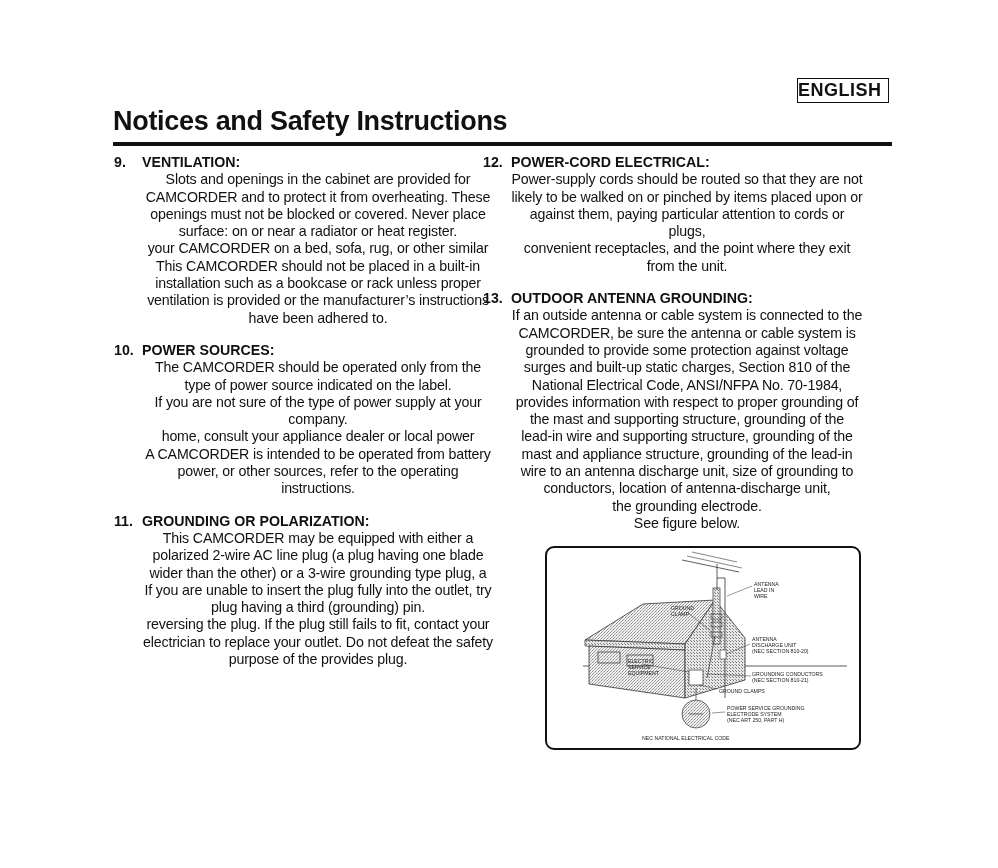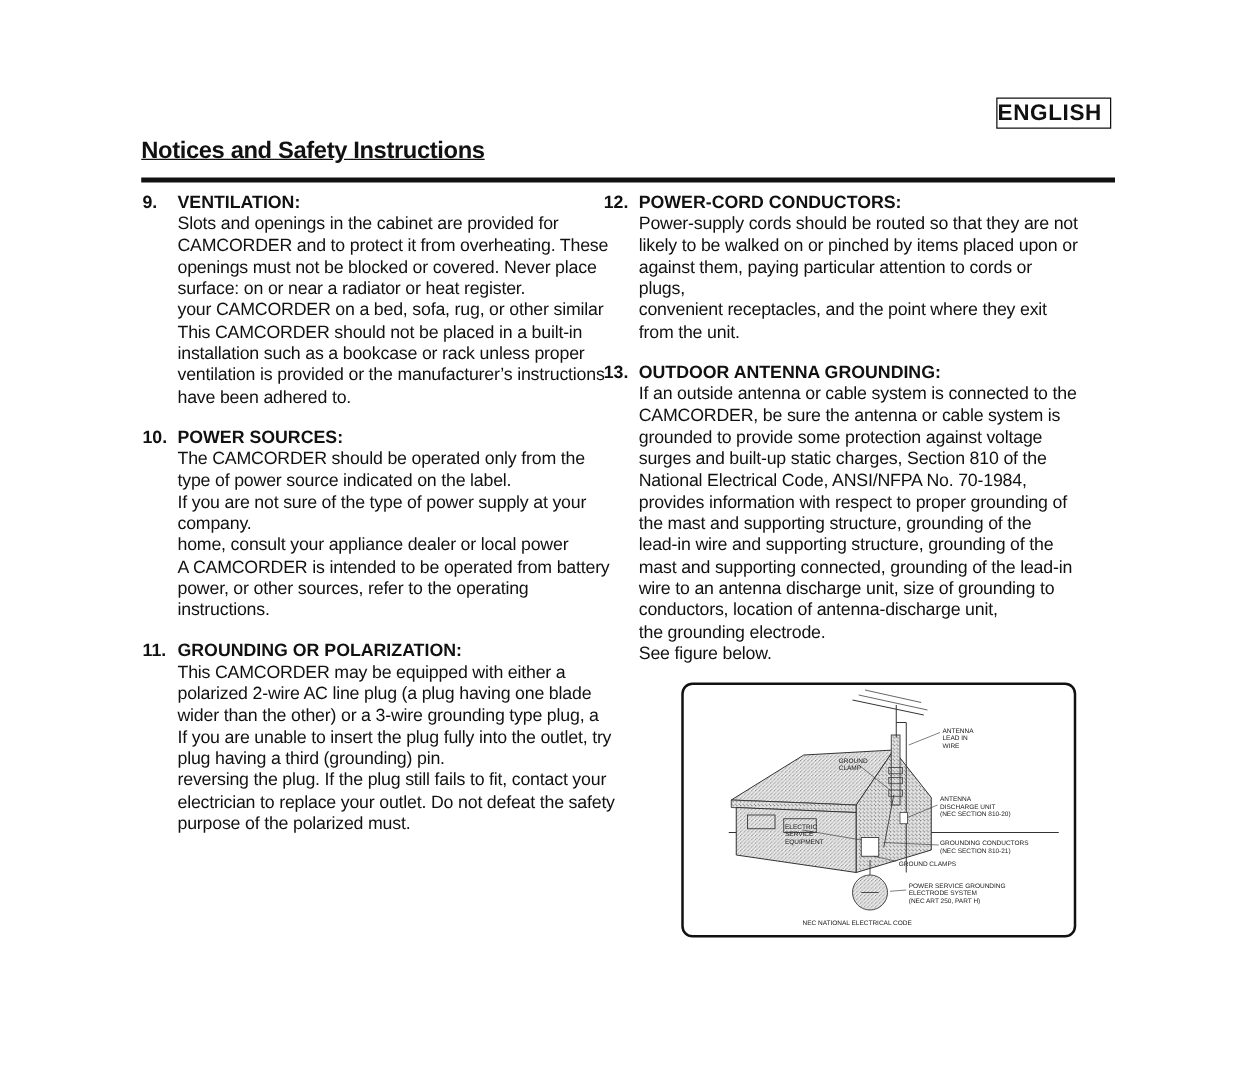--- a/index.html
+++ b/index.html
@@ -3,30 +3,30 @@
 <meta charset="utf-8">
 <style>
   html, body { margin: 0; padding: 0; background: #ffffff; }
   body { width: 998px; height: 868px; position: relative; overflow: hidden;
          font-family: "Liberation Sans", sans-serif; color: #111; }
   .lang-badge { position: absolute; left: 797px; top: 78px; width: 92px; height: 25px;
                 border: 1.5px solid #111; box-sizing: border-box;
                 font-weight: bold; font-size: 18px; line-height: 22px; 
                 letter-spacing: 0.5px; }
   .page-title { position: absolute; left: 113px; top: 104px; margin: 0;
-                font-size: 19px; font-weight: bold; letter-spacing: -0.3px; line-height: 34px; text-decoration: underline; }
+                font-size: 27px; font-weight: bold; letter-spacing: -0.3px; line-height: 34px; }
   .title-rule { position: absolute; left: 113px; top: 142px; width: 779px; height: 4px; background: #111; }
   .col { position: absolute; top: 154px; }
   .col-left { left: 114px; width: 380px; }
   .col-right { left: 483px; width: 380px; }
   .section { position: relative; margin-bottom: 15px; }
   .sec-head { font-size: 14.2px; font-weight: bold; line-height: 17.3px; display: flex; }
   .sec-num { width: 28px; flex: none; }
   .sec-body { padding-left: 28px; font-size: 14.2px; line-height: 17.3px; letter-spacing: -0.15px; }
-  .sec-body p { margin: 0; }
+  .sec-body p { margin: 0; text-align: center; }
   .figure-box { position: absolute; left: 545px; top: 546px; width: 316px; height: 204px;
                 border: 2.5px solid #111; border-radius: 9px; box-sizing: border-box; background: #fff; }
   .figure-box svg { position: absolute; left: 0; top: 0; }
   .dlabel { font-family: "Liberation Sans", sans-serif; font-size: 5.2px; fill: #222; }
 </style>
 </head>
 <body>
 
 <div class="lang-badge">ENGLISH</div>
 <h1 class="page-title">Notices and Safety Instructions</h1>
@@ -74,30 +74,30 @@
       <span>GROUNDING OR POLARIZATION:</span>
     </div>
     <div class="sec-body">
       <p>This CAMCORDER may be equipped with either a</p>
       <p>polarized 2-wire AC line plug (a plug having one blade</p>
       <p>wider than the other) or a 3-wire grounding type plug, a</p>
       <p>If you are unable to insert the plug fully into the outlet, try</p>
       <p>plug having a third (grounding) pin.</p>
       <p>reversing the plug. If the plug still fails to fit, contact your</p>
       <p>electrician to replace your outlet. Do not defeat the safety</p>
-      <p>purpose of the polarized must.</p>
+      <p>purpose of the provides plug.</p>
     </div>
   </div>
 </div>
 
 <div class="col col-right">
   <div class="section">
     <div class="sec-head">
       <span class="sec-num">12.</span>
-      <span>POWER-CORD CONDUCTORS:</span>
+      <span>POWER-CORD ELECTRICAL:</span>
     </div>
     <div class="sec-body">
       <p>Power-supply cords should be routed so that they are not</p>
       <p>likely to be walked on or pinched by items placed upon or</p>
       <p>against them, paying particular attention to cords or plugs,</p>
       <p>convenient receptacles,  and the point where they exit</p>
       <p>from the unit.</p>
     </div>
   </div>
 
@@ -108,21 +108,21 @@
     </div>
     <div class="sec-body">
       <p>If an outside antenna or cable system is connected to the</p>
       <p>CAMCORDER, be sure the antenna or cable system is</p>
       <p>grounded to provide some protection against voltage</p>
       <p>surges and built-up static charges, Section 810 of the</p>
       <p>National Electrical Code, ANSI/NFPA No. 70-1984,</p>
       <p>provides information with respect to proper grounding of</p>
       <p>the mast and supporting structure, grounding of the</p>
       <p>lead-in wire and supporting structure, grounding of the</p>
-      <p>mast and supporting connected, grounding of the lead-in</p>
+      <p>mast and appliance structure, grounding of the lead-in</p>
       <p>wire to an antenna discharge unit, size of grounding to</p>
       <p>conductors, location of antenna-discharge unit,</p>
       <p>the grounding electrode.</p>
       <p>See figure below.</p>
     </div>
   </div>
 </div>
 
 <div class="figure-box">
   <svg width="316" height="204" viewBox="0 0 316 204">

